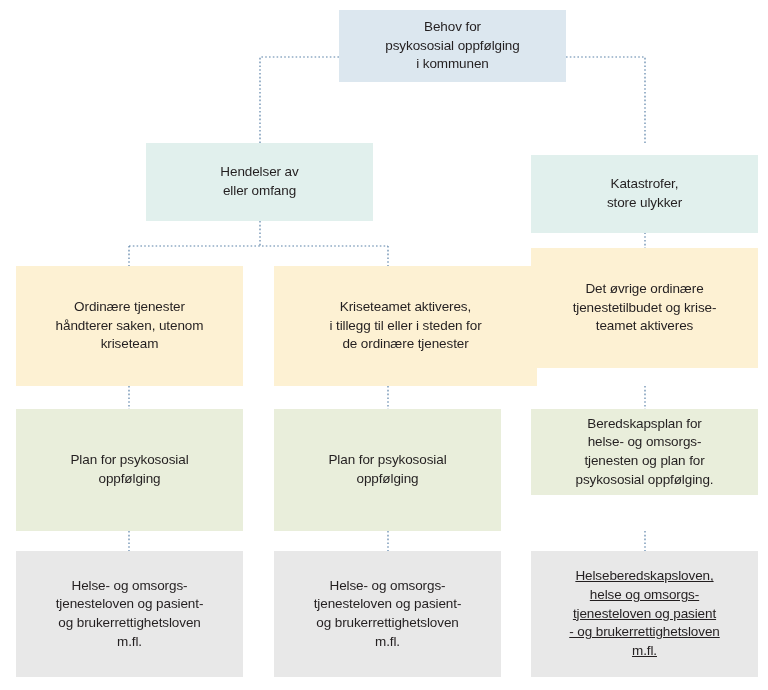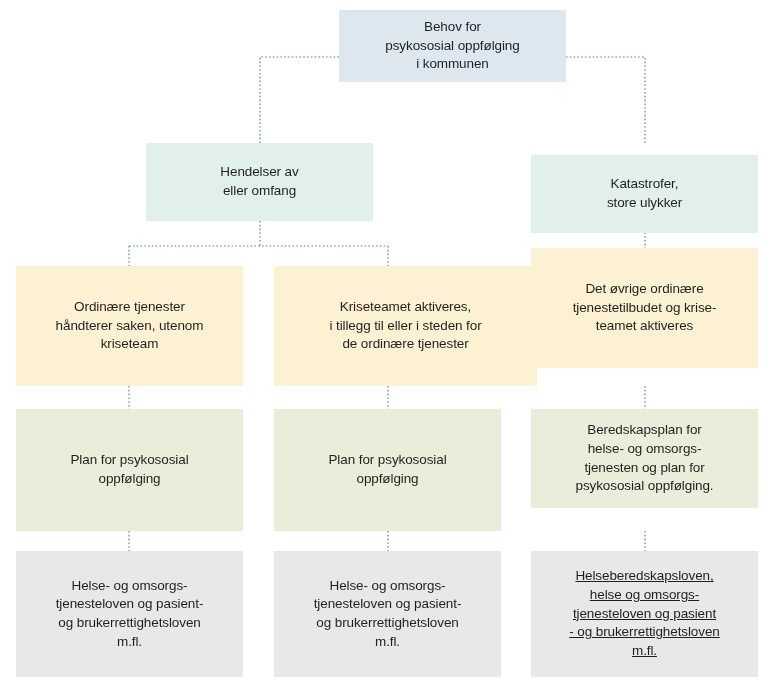--- a/index.html
+++ b/index.html
@@ -79,21 +79,21 @@
       <div class="node node-yellow" style="left: 274px; top: 266px; width: 263px; height: 120px;"><span>Kriseteamet aktiveres,
 i tillegg til eller i steden for
 de ordinære tjenester</span></div>
       <div class="node node-yellow" style="left: 531px; top: 248px; width: 227px; height: 120px;"><span>Det øvrige ordinære
 tjenestetilbudet og krise-
 teamet aktiveres</span></div>
       <div class="node node-green" style="left: 16px; top: 409px; width: 227px; height: 122px;"><span>Plan for psykososial
 oppfølging</span></div>
       <div class="node node-green" style="left: 274px; top: 409px; width: 227px; height: 122px;"><span>Plan for psykososial
 oppfølging</span></div>
-      <div class="node node-green" style="left: 531px; top: 409px; width: 227px; height: 99px;"><span>Beredskapsplan for
+      <div class="node node-green" style="left: 531px; top: 409px; width: 227px; height: 86px;"><span>Beredskapsplan for
 helse- og omsorgs-
 tjenesten og plan for
 psykososial oppfølging.</span></div>
       <div class="node node-grey" style="left: 16px; top: 551px; width: 227px; height: 126px;"><span>Helse- og omsorgs-
 tjenesteloven og pasient-
 og brukerrettighetsloven
 m.fl.</span></div>
       <div class="node node-grey" style="left: 274px; top: 551px; width: 227px; height: 126px;"><span>Helse- og omsorgs-
 tjenesteloven og pasient-
 og brukerrettighetsloven

